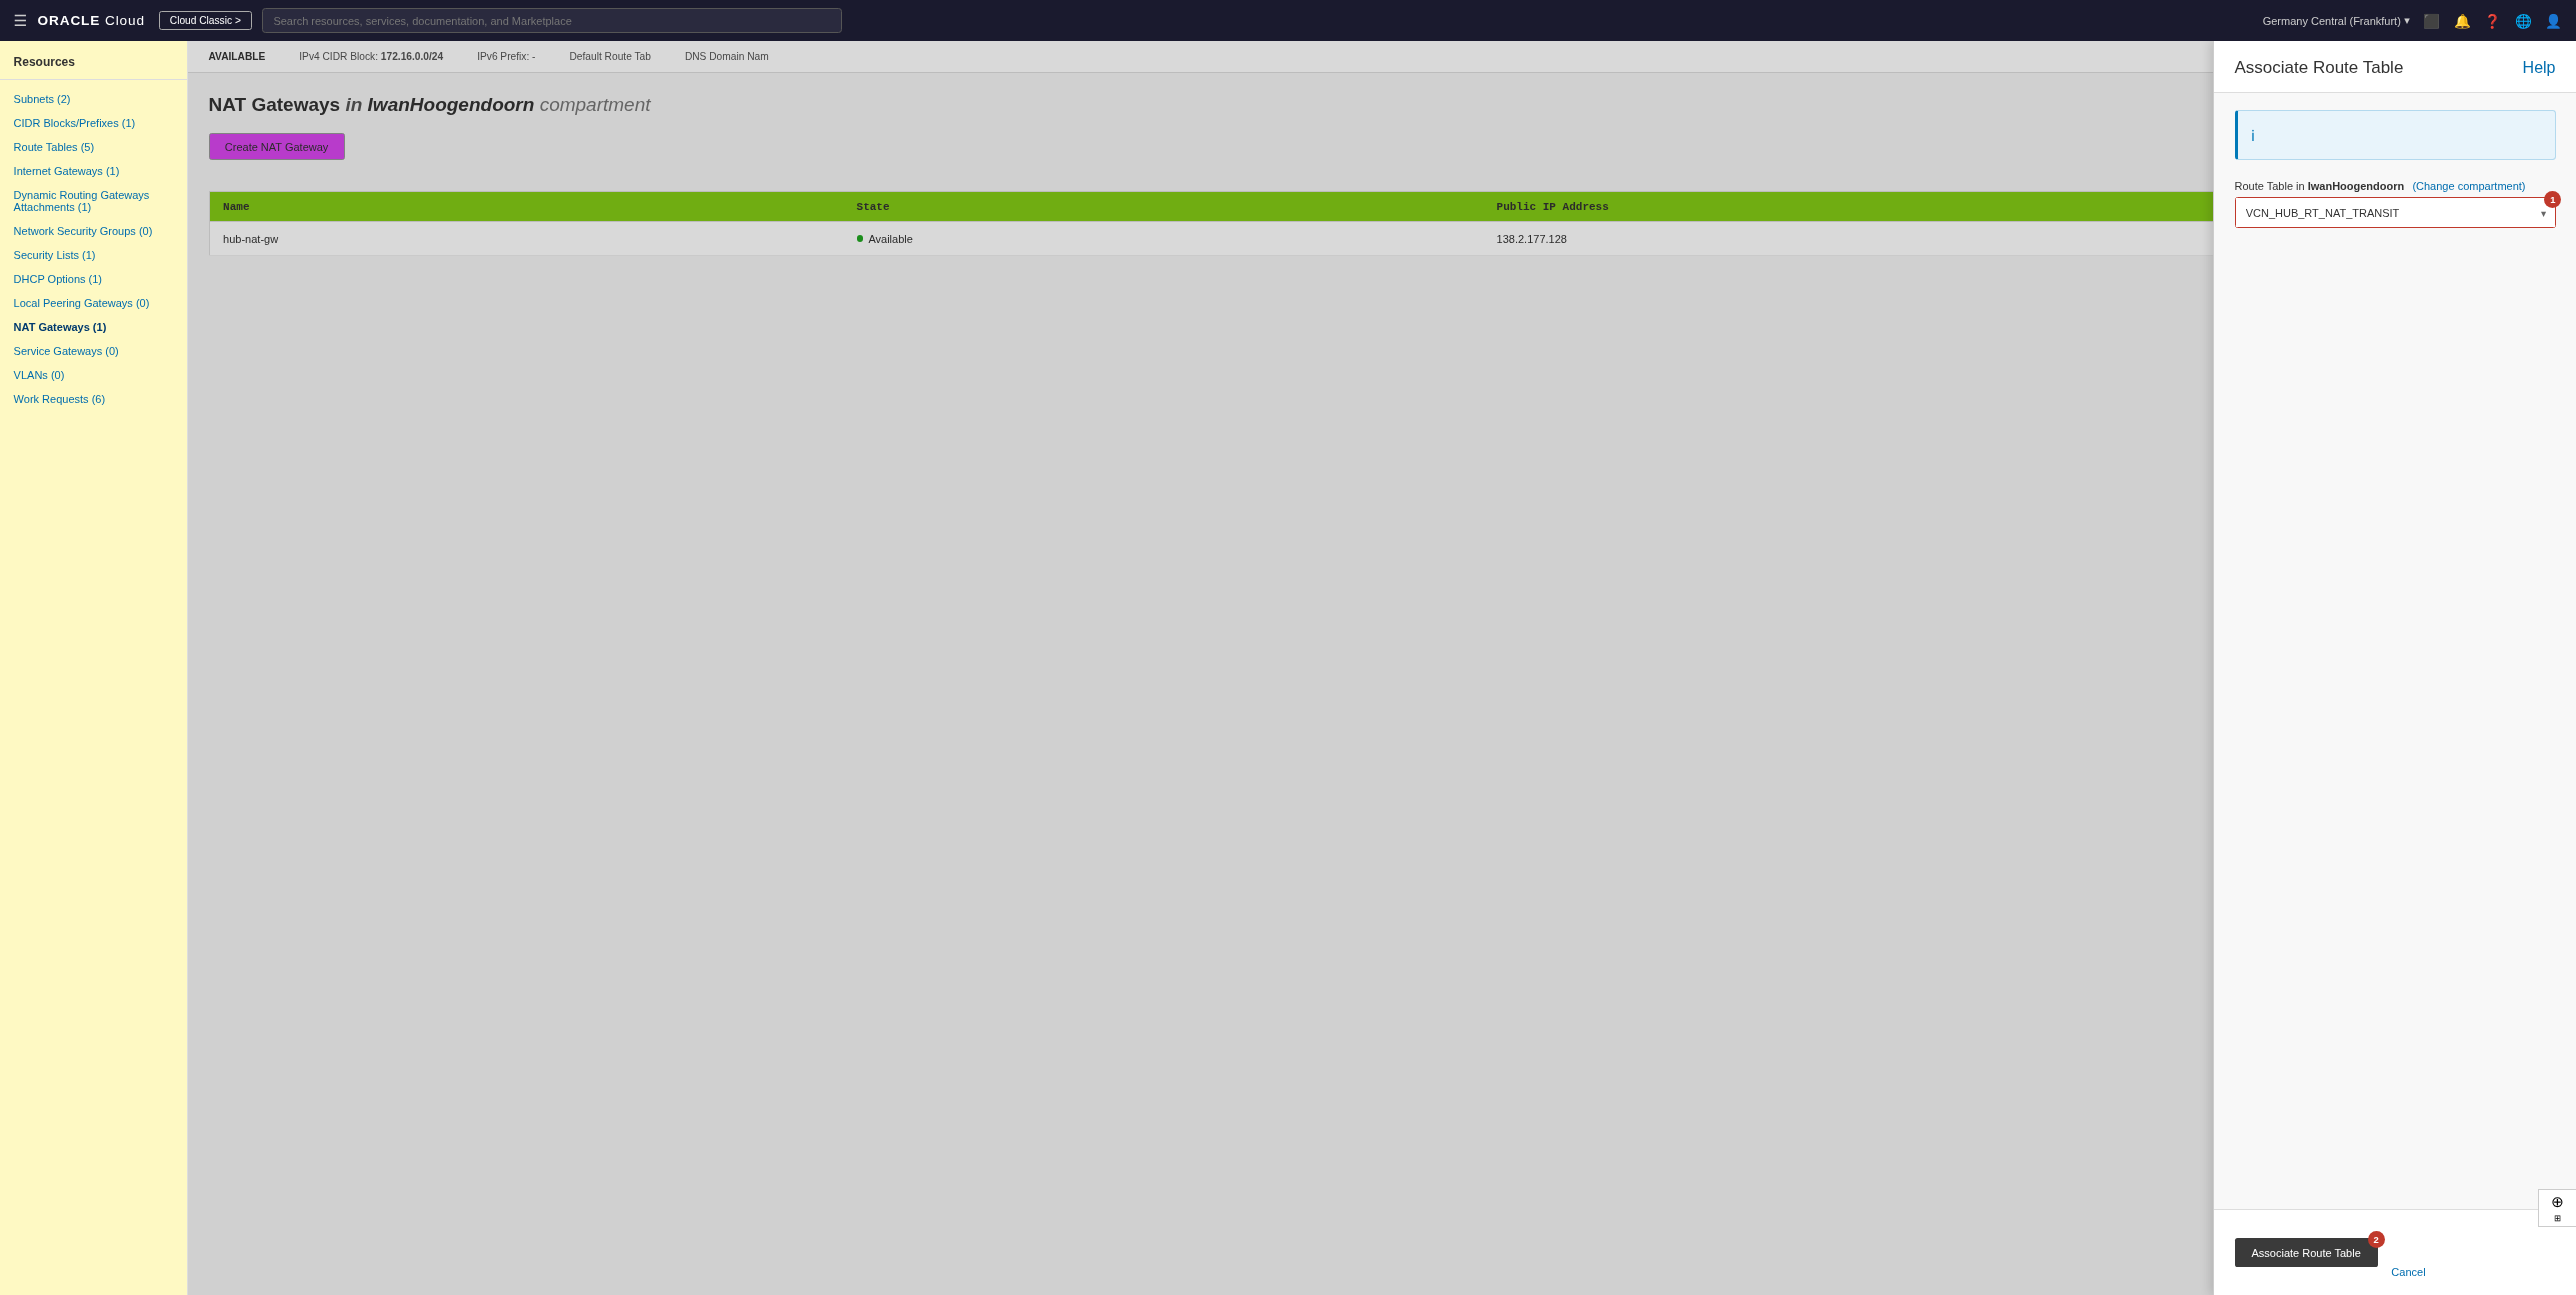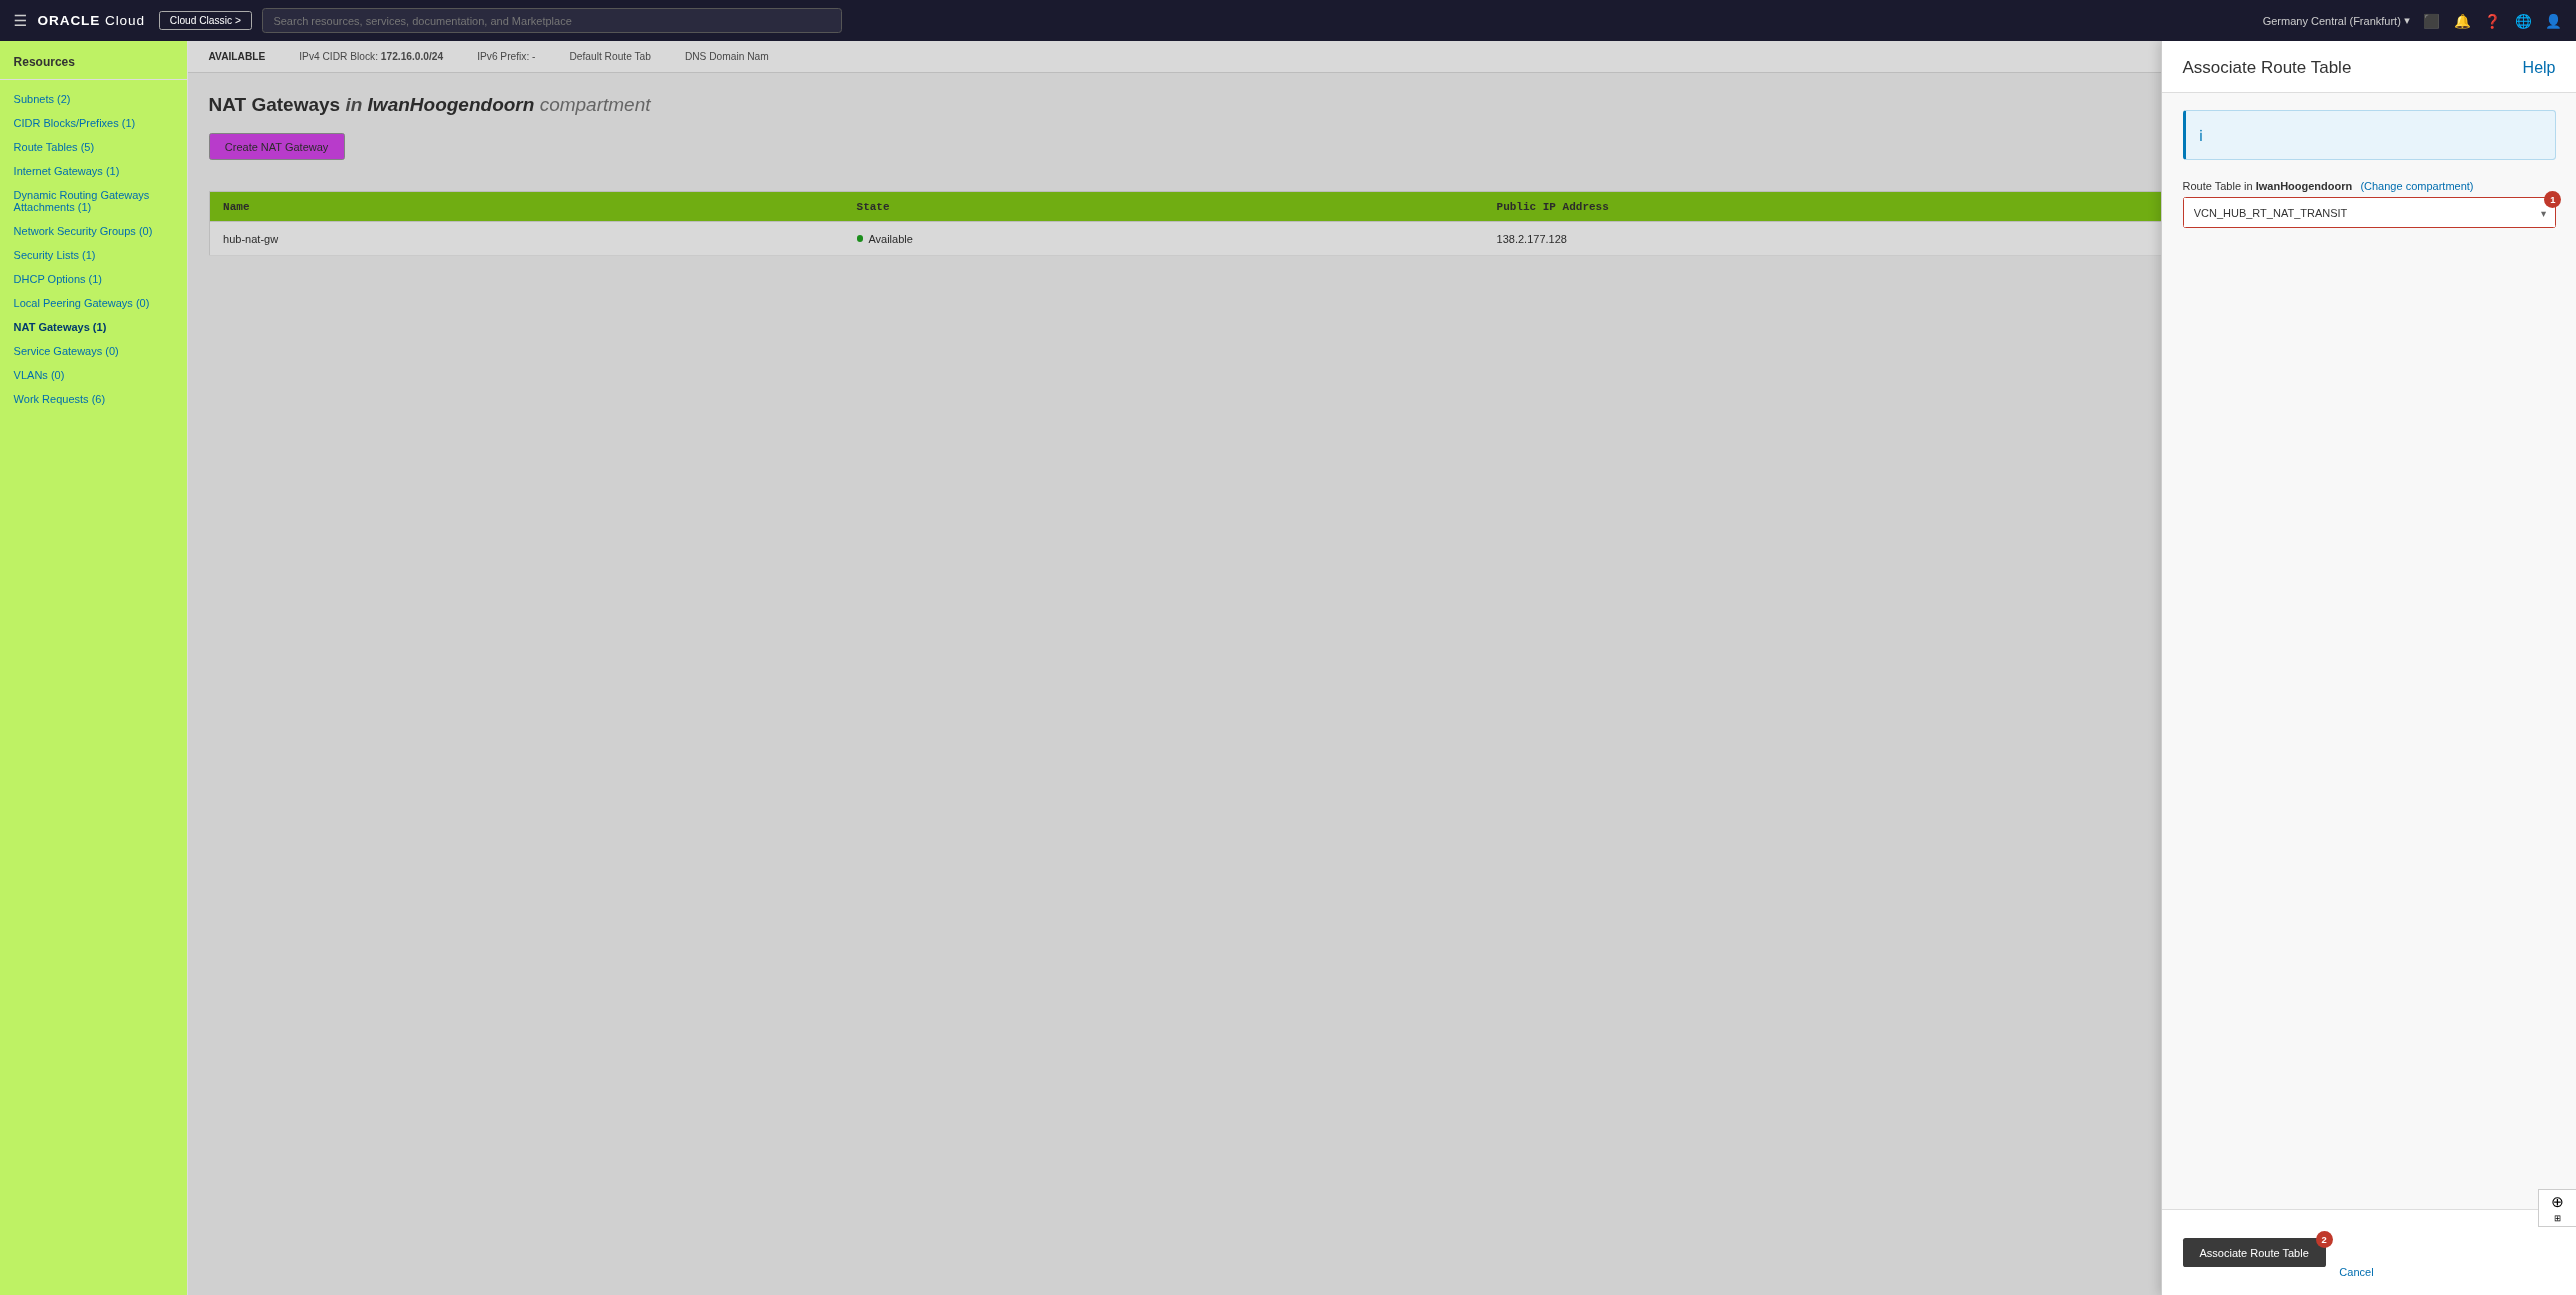--- a/index.html
+++ b/index.html
@@ -43,21 +43,21 @@
     .nav-right { margin-left: auto; display: flex; align-items: center; gap: 13.6px; color: #ccc; font-size: 11px; }
     .nav-right .region { display: flex; align-items: center; gap: 3.4px; cursor: pointer; }
     .nav-icon { font-size: 13.6px; cursor: pointer; }
 
     
     .page-body { display: flex; height: calc(100vh - 41px); }
 
     
     .sidebar {
       width: 188px;
-      background: #bef264;
+      background: #fef9c3;
       border-right: 0.9px solid #ddd;
       overflow-y: auto;
       padding: 13.6px 0;
       flex-shrink: 0;
     }
     .sidebar-title { font-size: 12px; font-weight: 700; color: #333; padding: 0 13.6px 10.2px; }
     .sidebar-divider { border: none; border-top: 0.9px solid #ddd; margin-bottom: 6.8px; }
     .sidebar-item {
       display: block;
       padding: 6px 13.6px;
@@ -115,21 +115,21 @@
     
     .panel-overlay {
       position: absolute;
       top: 0; left: 0; right: 0; bottom: 0;
       background: rgba(0,0,0,0.15);
       z-index: 50;
     }
     .slide-panel {
       position: absolute;
       top: 0; right: 0;
-      width: 415px;
+      width: 363px;
       height: 100%;
       background: #f8f8f8;
       border-left: 0.9px solid #ccc;
       box-shadow: -3.4px 0 10.2px rgba(0,0,0,0.15);
       display: flex;
       flex-direction: column;
       z-index: 60;
     }
     .panel-header {
       background: #fff;

